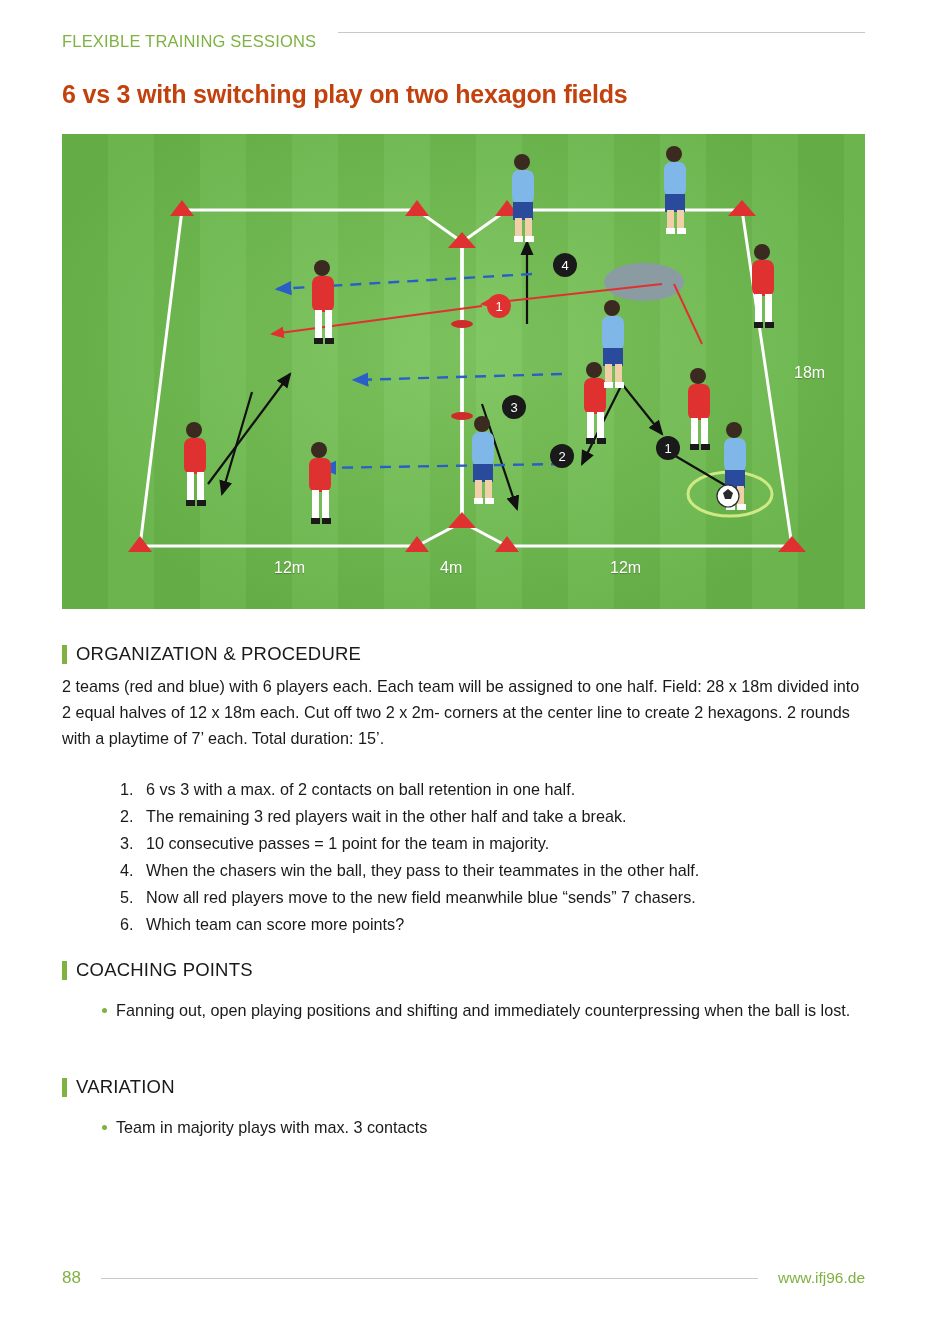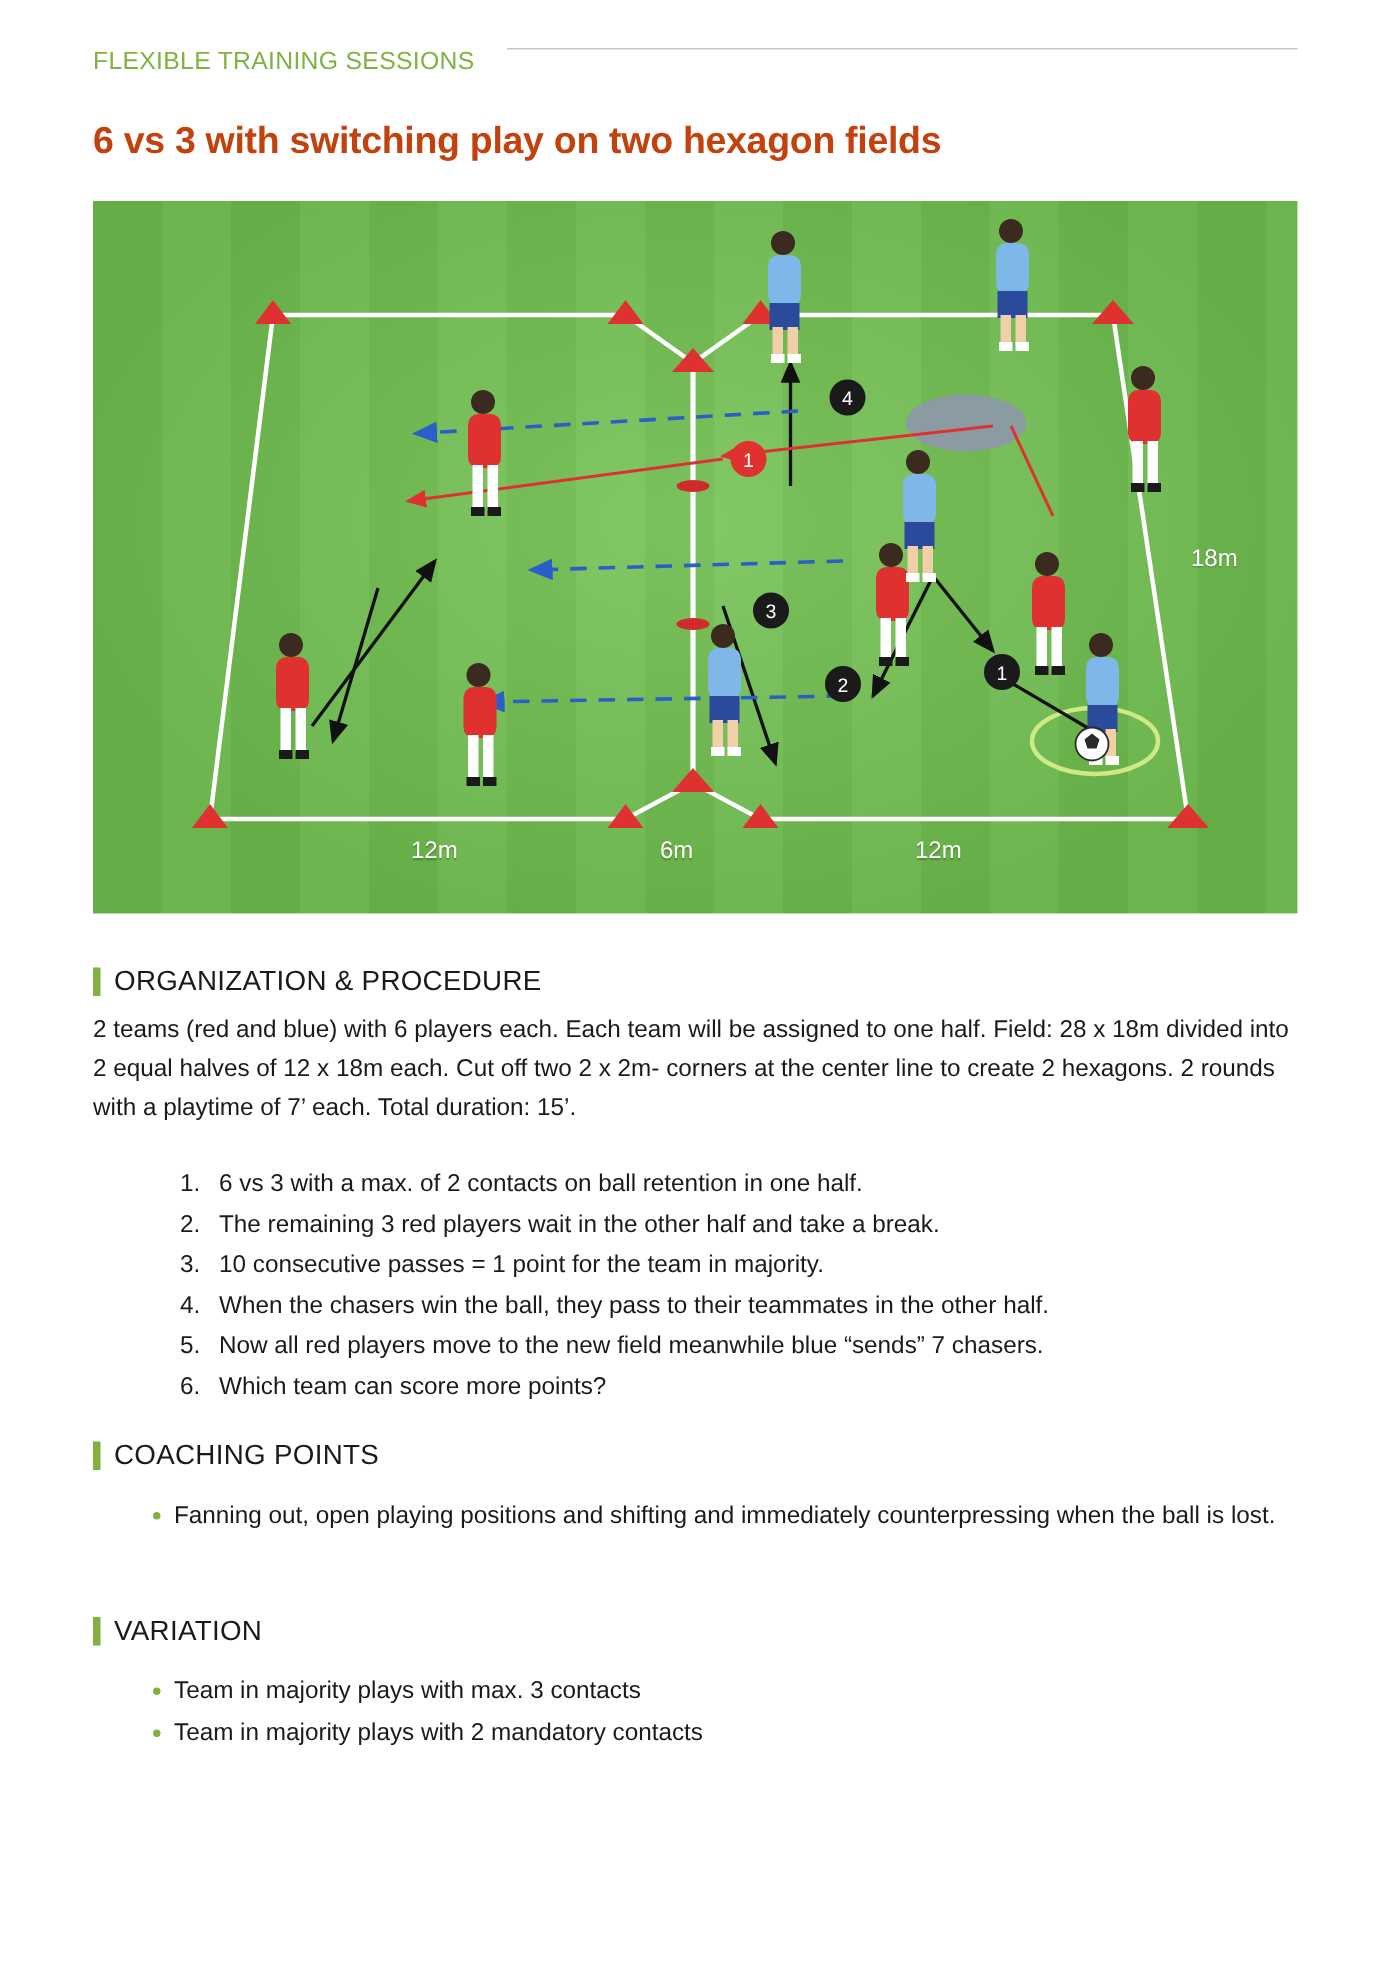--- a/index.html
+++ b/index.html
@@ -385,21 +385,21 @@
         </g>
       </svg>
 
       <div class="marker red" style="left:425px; top:160px;">1</div>
       <div class="marker" style="left:488px; top:310px;">2</div>
       <div class="marker" style="left:440px; top:261px;">3</div>
       <div class="marker" style="left:491px; top:119px;">4</div>
       <div class="marker" style="left:594px; top:302px;">1</div>
 
       <span class="dim dim-12a">12m</span>
-      <span class="dim dim-4">6m</span>
+      <span class="dim dim-4">4m</span>
       <span class="dim dim-12b">12m</span>
       <span class="dim dim-18">18m</span>
     </div>
   </div>
 
   <div class="section-head" style="top:643px;">
     <span class="bar"></span>
     <span>ORGANIZATION &amp; PROCEDURE</span>
   </div>
 
@@ -423,17 +423,21 @@
     <li>Fanning out, open playing positions and shifting and immediately counterpressing when the ball is lost.</li>
   </ul>
 
   <div class="section-head" style="top:1076px;">
     <span class="bar"></span>
     <span>VARIATION</span>
   </div>
 
   <ul class="bulleted" style="top:1114px;">
     <li>Team in majority plays with max. 3 contacts</li>
-    <li>Team in majority plays with 2 mandatory contacts</li>
   </ul>
 
+  <div class="footer">
+    <span class="page-num">88</span>
+    <span class="footer-rule"></span>
+    <span class="site">www.ifj96.de</span>
+  </div>
 
 </div>
 
 </body></html>

